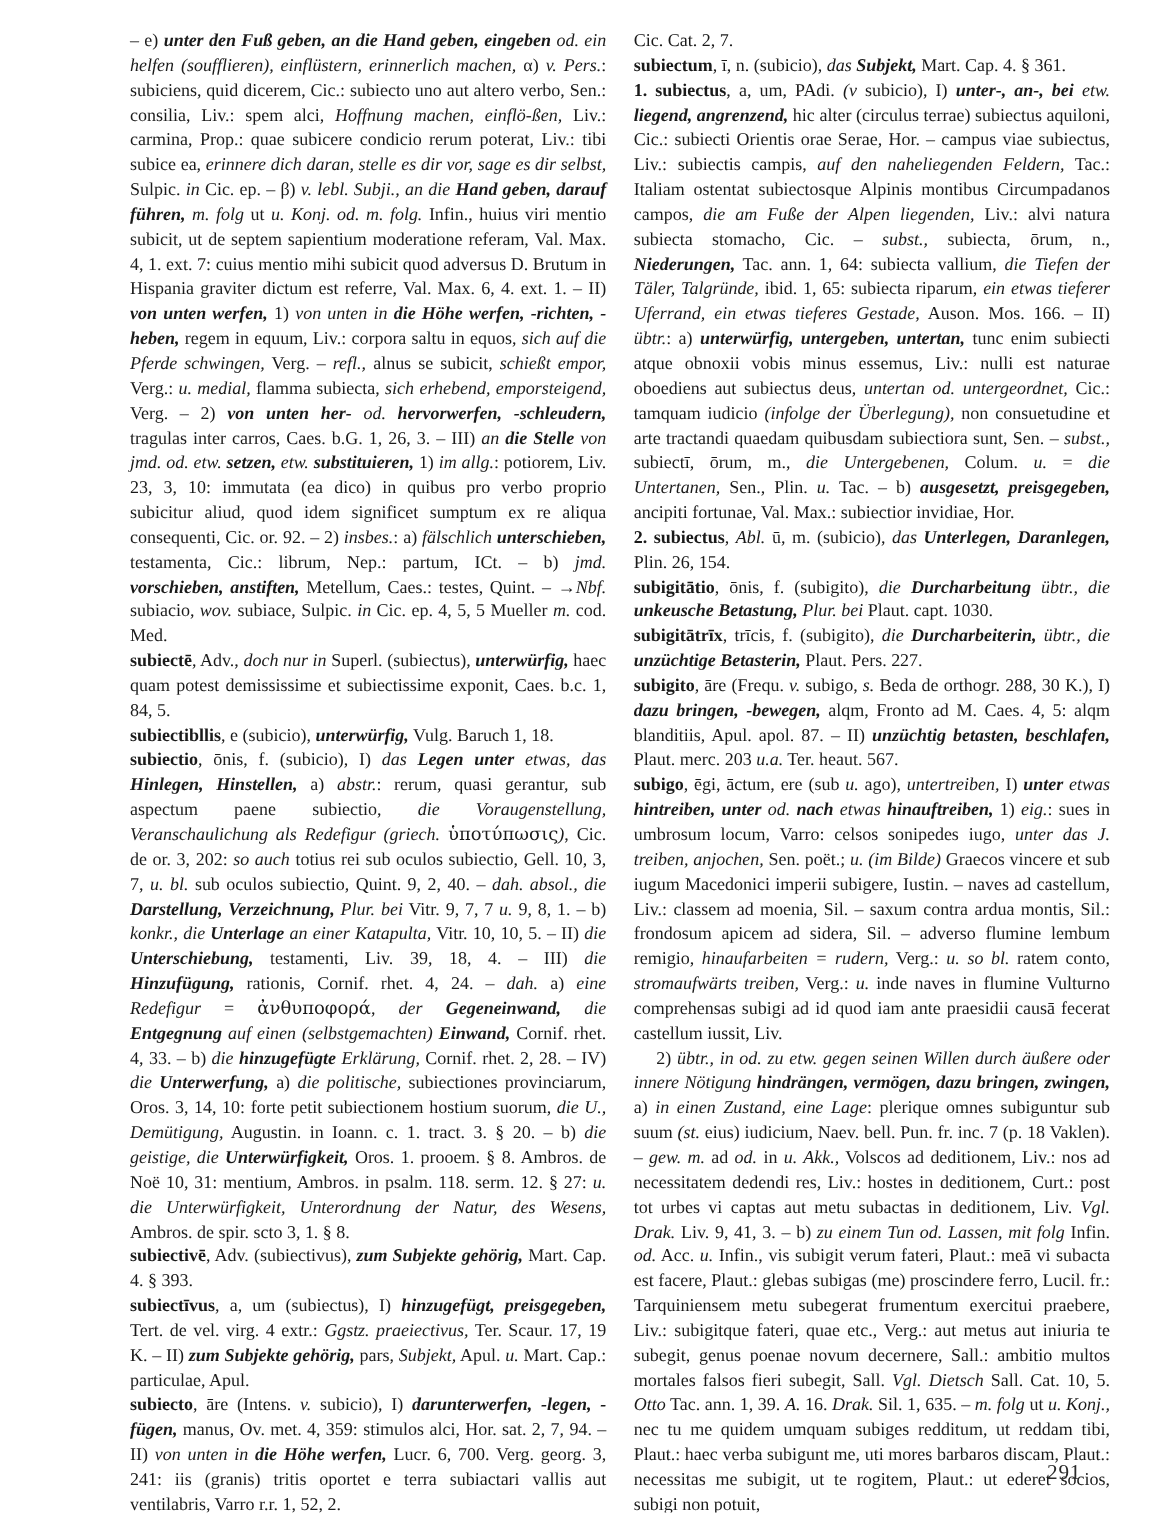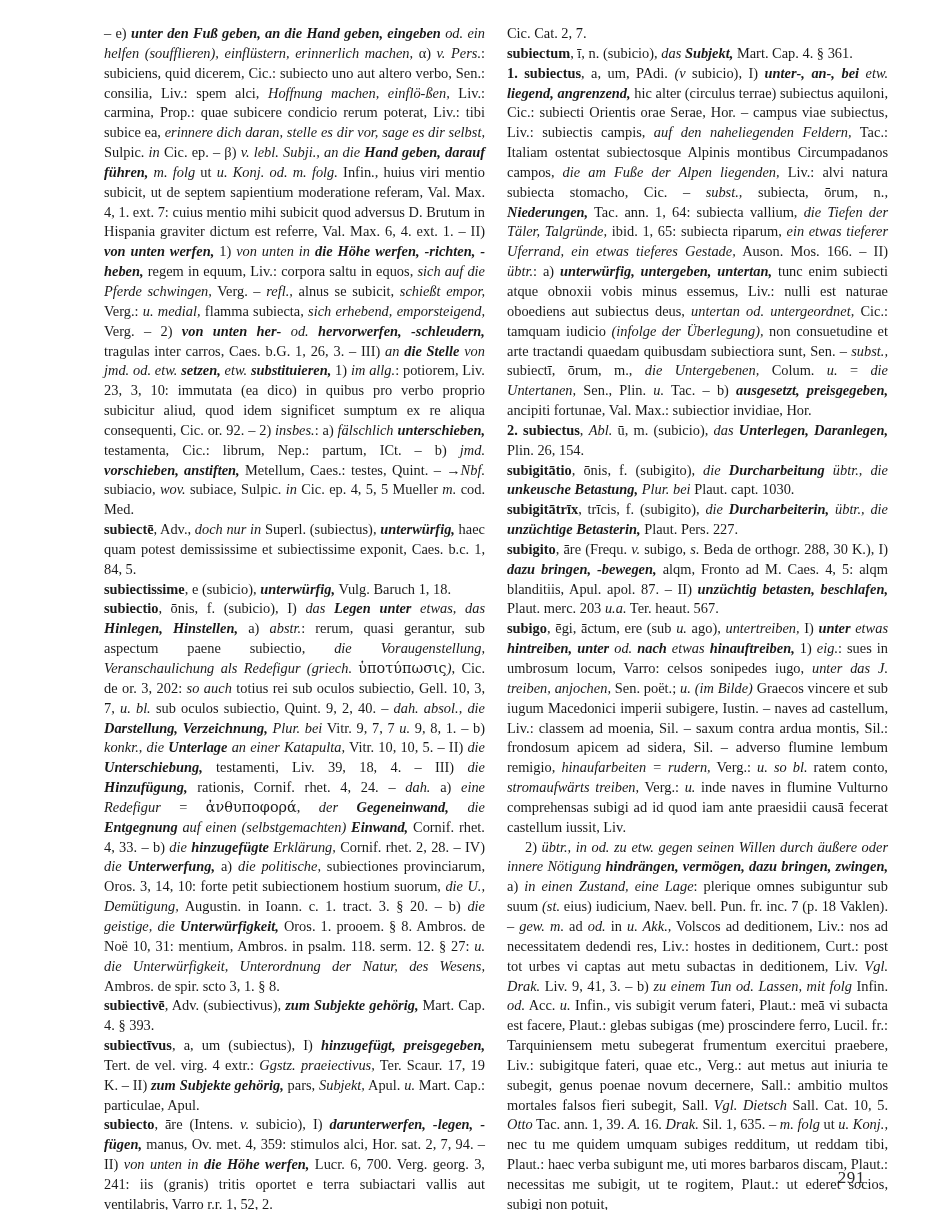--- a/index.html
+++ b/index.html
@@ -68,21 +68,21 @@
 </style>
 </head>
 <body>
 
 <div class="page">
   <div class="columns">
 
     <div class="column">
       <p class="entry">– e) <span class="bi">unter den Fuß geben, an die Hand geben, eingeben</span> <span class="it">od. ein helfen (soufflieren), einflüstern, erinnerlich machen,</span> α) <span class="it">v. Pers.</span>: subiciens, quid dicerem, Cic.: subiecto uno aut altero verbo, Sen.: consilia, Liv.: spem alci, <span class="it">Hoffnung machen, einflö-ßen,</span> Liv.: carmina, Prop.: quae subicere condicio rerum poterat, Liv.: tibi subice ea, <span class="it">erinnere dich daran, stelle es dir vor, sage es dir selbst,</span> Sulpic. <span class="it">in</span> Cic. ep. – β) <span class="it">v. lebl. Subji., an die</span> <span class="bi">Hand geben, darauf führen,</span> <span class="it">m. folg</span> ut <span class="it">u. Konj. od. m. folg.</span> Infin., huius viri mentio subicit, ut de septem sapientium moderatione referam, Val. Max. 4, 1. ext. 7: cuius mentio mihi subicit quod adversus D. Brutum in Hispania graviter dictum est referre, Val. Max. 6, 4. ext. 1. – II) <span class="bi">von unten werfen,</span> 1) <span class="it">von unten in</span> <span class="bi">die Höhe werfen, -richten, -heben,</span> regem in equum, Liv.: corpora saltu in equos, <span class="it">sich auf die Pferde schwingen,</span> Verg. – <span class="it">refl.,</span> alnus se subicit, <span class="it">schießt empor,</span> Verg.: <span class="it">u. medial,</span> flamma subiecta, <span class="it">sich erhebend, emporsteigend,</span> Verg. – 2) <span class="bi">von unten her-</span> <span class="it">od.</span> <span class="bi">hervorwerfen, -schleudern,</span> tragulas inter carros, Caes. b.G. 1, 26, 3. – III) <span class="it">an</span> <span class="bi">die Stelle</span> <span class="it">von jmd. od. etw.</span> <span class="bi">setzen,</span> <span class="it">etw.</span> <span class="bi">substituieren,</span> 1) <span class="it">im allg.</span>: potiorem, Liv. 23, 3, 10: immutata (ea dico) in quibus pro verbo proprio subicitur aliud, quod idem significet sumptum ex re aliqua consequenti, Cic. or. 92. – 2) <span class="it">insbes.</span>: a) <span class="it">fälschlich</span> <span class="bi">unterschieben,</span> testamenta, Cic.: librum, Nep.: partum, ICt. – b) <span class="it">jmd.</span> <span class="bi">vorschieben, anstiften,</span> Metellum, Caes.: testes, Quint. – →<span class="it">Nbf.</span> subiacio, <span class="it">wov.</span> subiace, Sulpic. <span class="it">in</span> Cic. ep. 4, 5, 5 Mueller <span class="it">m.</span> cod. Med.</p>
       <p class="entry"><span class="hw">subiectē</span>, Adv., <span class="it">doch nur in</span> Superl. (subiectus), <span class="bi">unterwürfig,</span> haec quam potest demississime et subiectissime exponit, Caes. b.c. 1, 84, 5.</p>
-      <p class="entry"><span class="hw">subiectissime</span>, e (subicio), <span class="bi">unterwürfig,</span> Vulg. Baruch 1, 18.</p>
+      <p class="entry"><span class="hw">subiectibllis</span>, e (subicio), <span class="bi">unterwürfig,</span> Vulg. Baruch 1, 18.</p>
       <p class="entry"><span class="hw">subiectio</span>, ōnis, f. (subicio), I) <span class="it">das</span> <span class="bi">Legen unter</span> <span class="it">etwas, das</span> <span class="bi">Hinlegen, Hinstellen,</span> a) <span class="it">abstr.</span>: rerum, quasi gerantur, sub aspectum paene subiectio, <span class="it">die Voraugenstellung, Veranschaulichung als Redefigur (griech.</span> <span class="gk">ὑποτύπωσις</span><span class="it">)</span>, Cic. de or. 3, 202: <span class="it">so auch</span> totius rei sub oculos subiectio, Gell. 10, 3, 7, <span class="it">u. bl.</span> sub oculos subiectio, Quint. 9, 2, 40. – <span class="it">dah. absol., die</span> <span class="bi">Darstellung, Verzeichnung,</span> <span class="it">Plur. bei</span> Vitr. 9, 7, 7 <span class="it">u.</span> 9, 8, 1. – b) <span class="it">konkr., die</span> <span class="bi">Unterlage</span> <span class="it">an einer Katapulta,</span> Vitr. 10, 10, 5. – II) <span class="it">die</span> <span class="bi">Unterschiebung,</span> testamenti, Liv. 39, 18, 4. – III) <span class="it">die</span> <span class="bi">Hinzufügung,</span> rationis, Cornif. rhet. 4, 24. – <span class="it">dah.</span> a) <span class="it">eine Redefigur</span> = <span class="gk">ἀνθυποφορά</span>, <span class="it">der</span> <span class="bi">Gegeneinwand,</span> <span class="it">die</span> <span class="bi">Entgegnung</span> <span class="it">auf einen (selbstgemachten)</span> <span class="bi">Einwand,</span> Cornif. rhet. 4, 33. – b) <span class="it">die</span> <span class="bi">hinzugefügte</span> <span class="it">Erklärung,</span> Cornif. rhet. 2, 28. – IV) <span class="it">die</span> <span class="bi">Unterwerfung,</span> a) <span class="it">die politische,</span> subiectiones provinciarum, Oros. 3, 14, 10: forte petit subiectionem hostium suorum, <span class="it">die U., Demütigung,</span> Augustin. in Ioann. c. 1. tract. 3. § 20. – b) <span class="it">die geistige, die</span> <span class="bi">Unterwürfigkeit,</span> Oros. 1. prooem. § 8. Ambros. de Noë 10, 31: mentium, Ambros. in psalm. 118. serm. 12. § 27: <span class="it">u. die Unterwürfigkeit, Unterordnung der Natur, des Wesens,</span> Ambros. de spir. scto 3, 1. § 8.</p>
       <p class="entry"><span class="hw">subiectivē</span>, Adv. (subiectivus), <span class="bi">zum Subjekte gehörig,</span> Mart. Cap. 4. § 393.</p>
       <p class="entry"><span class="hw">subiectīvus</span>, a, um (subiectus), I) <span class="bi">hinzugefügt, preisgegeben,</span> Tert. de vel. virg. 4 extr.: <span class="it">Ggstz. praeiectivus,</span> Ter. Scaur. 17, 19 K. – II) <span class="bi">zum Subjekte gehörig,</span> pars, <span class="it">Subjekt,</span> Apul. <span class="it">u.</span> Mart. Cap.: particulae, Apul.</p>
       <p class="entry"><span class="hw">subiecto</span>, āre (Intens. <span class="it">v.</span> subicio), I) <span class="bi">darunterwerfen, -legen, -fügen,</span> manus, Ov. met. 4, 359: stimulos alci, Hor. sat. 2, 7, 94. – II) <span class="it">von unten in</span> <span class="bi">die Höhe werfen,</span> Lucr. 6, 700. Verg. georg. 3, 241: iis (granis) tritis oportet e terra subiactari  vallis aut ventilabris, Varro r.r. 1, 52, 2.</p>
 
     </div>
 
     <div class="column">
       <p class="entry">Cic. Cat. 2, 7.</p>
       <p class="entry"><span class="hw">subiectum</span>, ī, n. (subicio), <span class="it">das</span> <span class="bi">Subjekt,</span> Mart. Cap. 4. § 361.</p>

